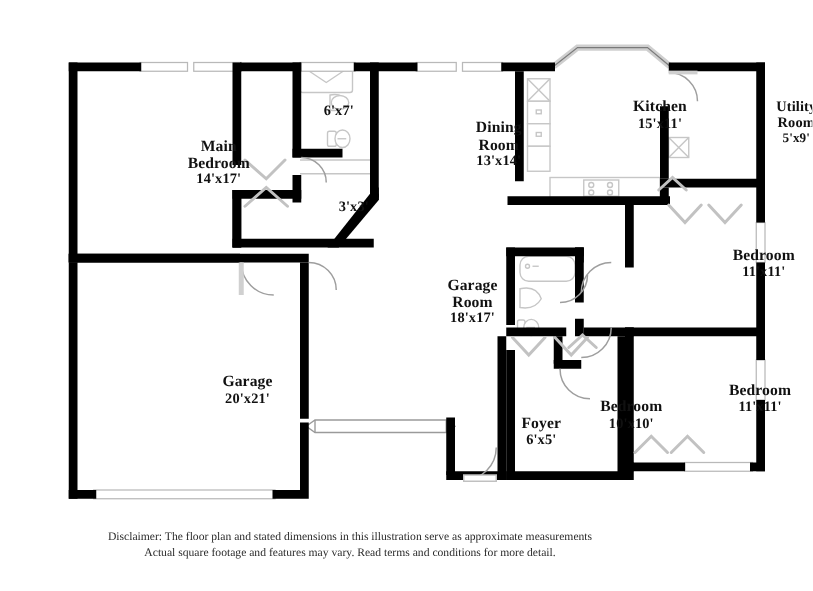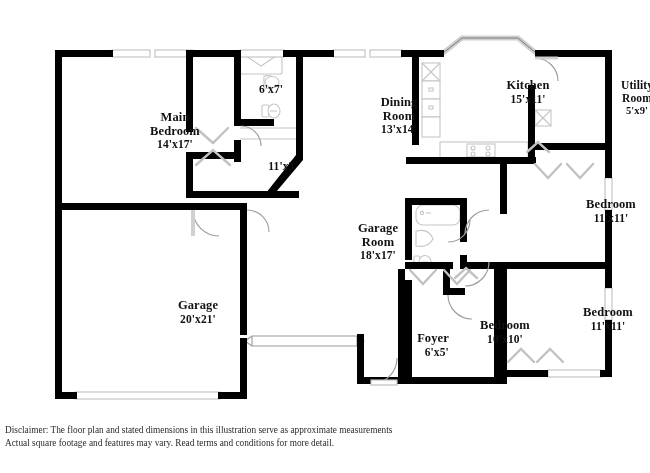--- a/index.html
+++ b/index.html
@@ -51,24 +51,24 @@
   }
   .room-label.dim-only .rl-dim {
     font-size: 11.5px;
   }
   .room-label.small .rl-name { font-size: 11.5px; }
   .room-label.small .rl-dim { font-size: 10.5px; }
 
   
   #disclaimer {
     position: absolute;
-    left: 5px;
+    left: 16px;
     top: 424px;
     width: 528px;
-    text-align: left;
+    text-align: center;
     font-family: "Liberation Serif", "DejaVu Serif", serif;
     font-size: 9.3px;
     color: #2b2b2b;
     line-height: 1.45;
   }
   #disclaimer .dl {
     display: block;
   }
 </style>
 </head>
@@ -313,21 +313,21 @@
     <span class="rl-name">Main</span>
     <span class="rl-name">Bedroom</span>
     <span class="rl-dim">14'x17'</span>
   </div>
 
   <div class="room-label dim-only" style="left:223px; top:89px;">
     <span class="rl-dim">6'x7'</span>
   </div>
 
   <div class="room-label dim-only" style="left:235px; top:166px;">
-    <span class="rl-dim">11'x3'</span>
+    <span class="rl-dim">3'x3'</span>
   </div>
 
   <div class="room-label two-line" style="left:351px; top:115px;font-family:Liberation Serif, serif;">
     <span class="rl-name">Dining</span>
     <span class="rl-name">Room</span>
     <span class="rl-dim">13'x14'</span>
   </div>
 
   <div class="room-label" style="left:480px; top:92px;">
     <span class="rl-name">Kitchen</span>
@@ -359,21 +359,21 @@
     <span class="rl-name">Garage</span>
     <span class="rl-name">Room</span>
     <span class="rl-dim">18'x17'</span>
   </div>
 
   <div class="room-label" style="left:150px; top:312px;">
     <span class="rl-name">Garage</span>
     <span class="rl-dim">20'x21'</span>
   </div>
 
-  <div class="room-label" style="left:385px; top:345px;text-align:right;">
+  <div class="room-label" style="left:385px; top:345px;">
     <span class="rl-name">Foyer</span>
     <span class="rl-dim">6'x5'</span>
   </div>
 
   <div id="disclaimer">
     <span class="dl">Disclaimer: The floor plan and stated dimensions in this illustration serve as approximate measurements</span>
     <span class="dl">Actual square footage and features may vary. Read terms and conditions for more detail.</span>
   </div>
 
 </div>

